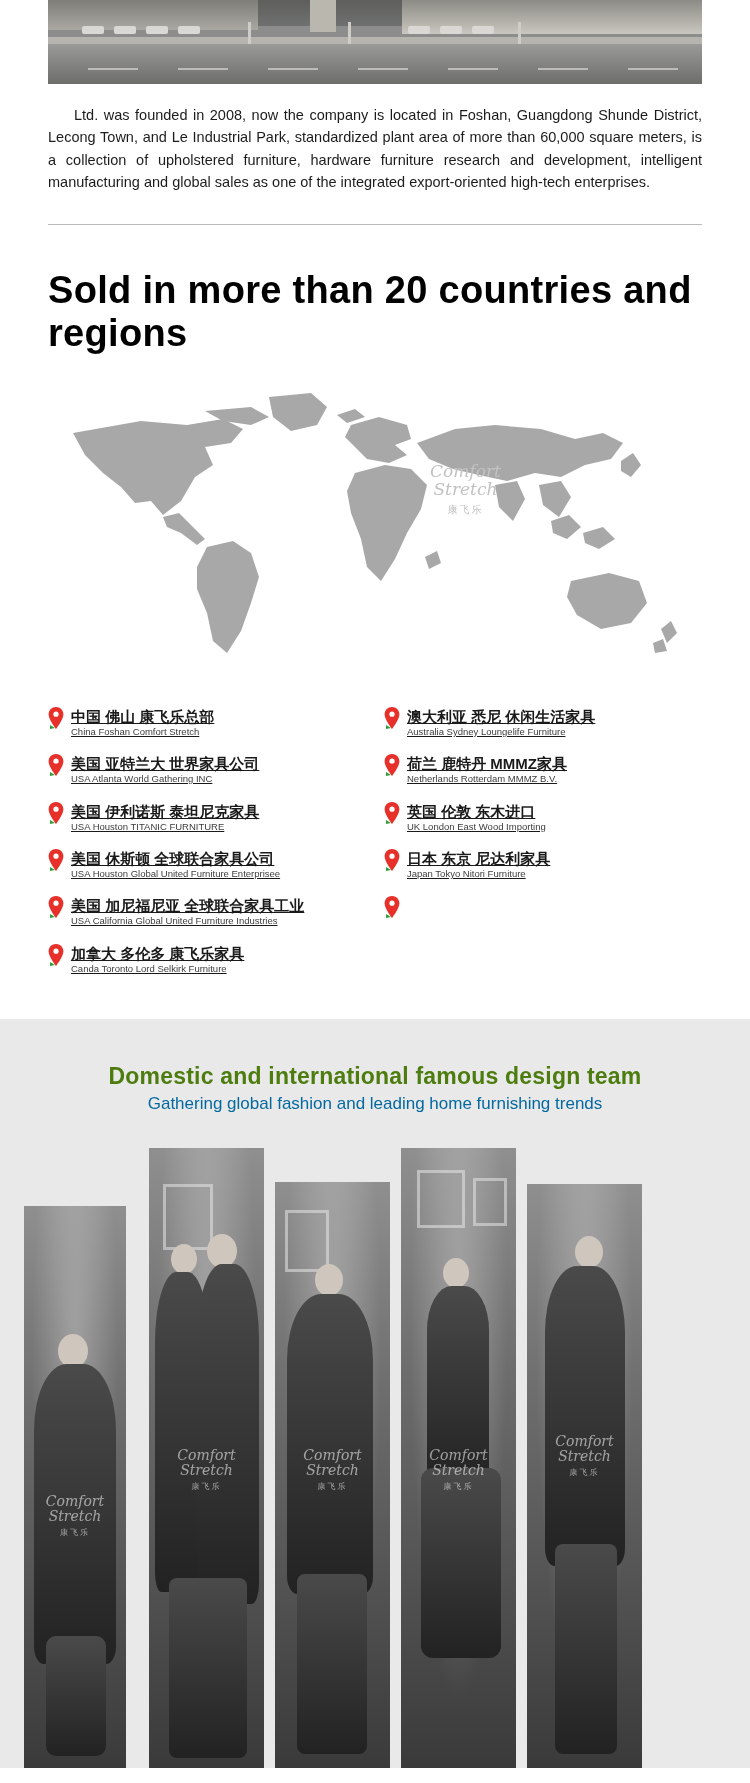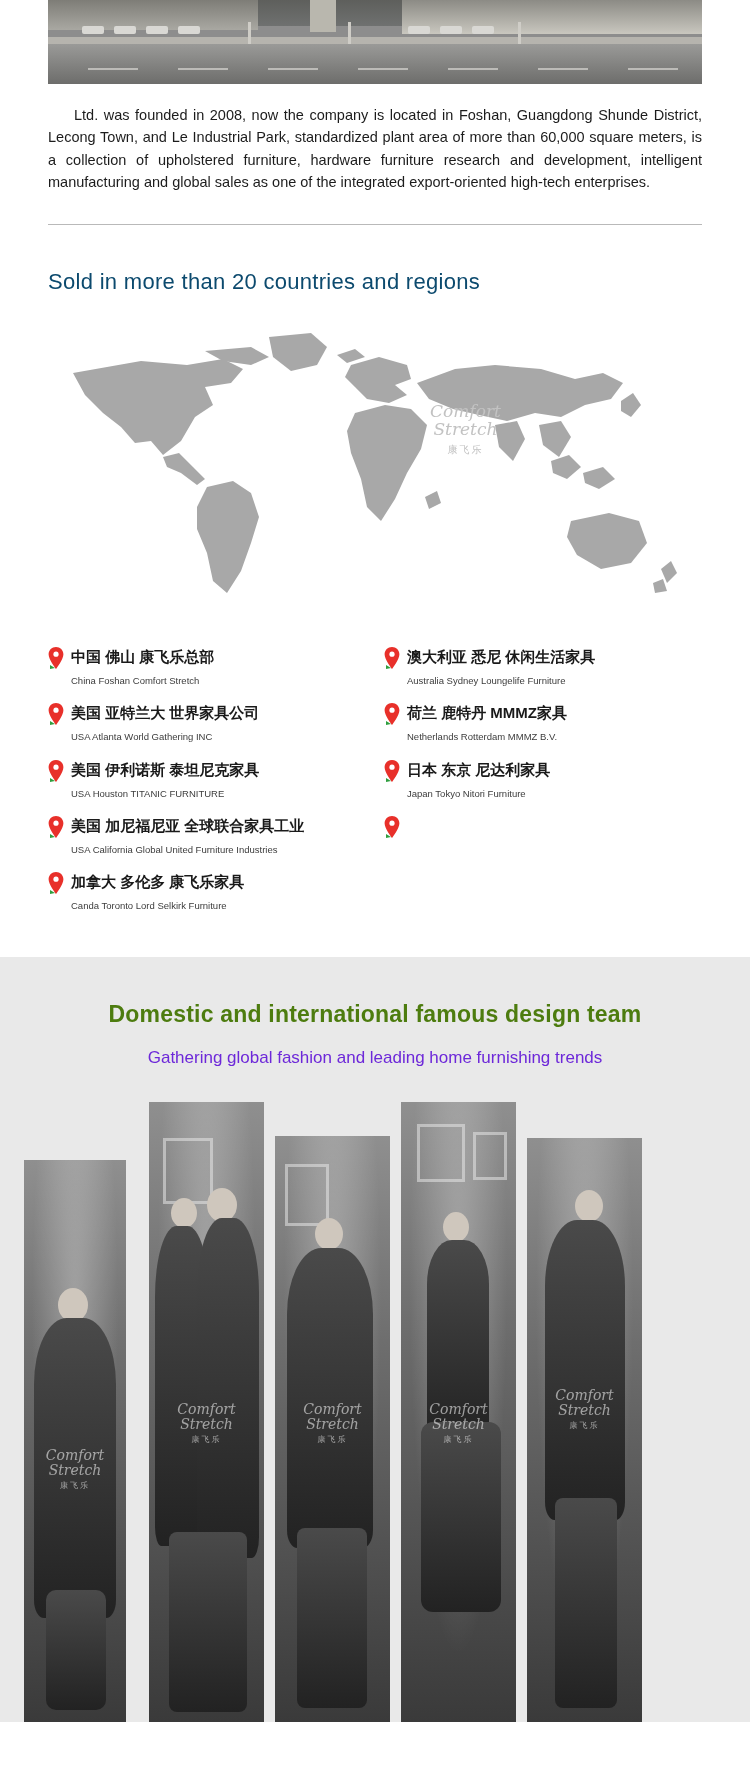--- a/index.html
+++ b/index.html
@@ -70,24 +70,24 @@
   .intro .indent { display: inline-block; width: 26px; }
 
   .divider {
     margin: 30px 48px 0 48px;
     border-top: 1px solid #b9b9b9;
   }
 
   
   .h-main {
     margin: 44px 48px 0 48px;
-    font-size: 22px;
-    font-weight: normal;
+    font-size: 38px;
+    font-weight: bold;
     letter-spacing: .3px;
-    color: #0c4a6e;
+    color: #000000;
   }
   .h-sub {
     margin: 22px 0 0 0;
     text-align: center;
     font-size: 17px;
     font-weight: bold;
     color: #1a1a1a;
   }
 
   
@@ -119,52 +119,52 @@
     align-items: flex-start;
     margin-bottom: 17px;
   }
   .pin {
     flex: 0 0 auto;
     width: 16px; height: 22px;
     position: relative;
     margin-right: 7px;
   }
   .pin svg { display:block; }
-  .partner .txt { padding-top: 1px; }
+  .partner .txt { padding-top: 1px; text-decoration: underline; }
   .partner .cn {
     font-size: 15px;
     font-weight: bold;
     color: #1a1a1a;
     line-height: 1.2;
   }
   .partner .en {
     font-size: 9.5px;
     color: #3c3c3c;
-    margin-top: 9px;
+    margin-top: 0;
     line-height: 1.2;
   }
 
   
   .team {
     margin-top: 28px;
     background: #e9e9e9;
     padding: 44px 0 0 0;
   }
   .team .t1 {
     text-align: center;
     font-size: 23px;
     font-weight: bold;
     color: #4d7c0f;
     letter-spacing: .2px;
   }
   .team .t2 {
     text-align: center;
     font-size: 17px;
-    color: #6d28d9;
-    margin-top: 20px;
+    color: #0369a1;
+    margin-top: 4px;
   }
   .team-photos {
     margin-top: 34px;
     height: 620px;
     position: relative;
   }
   .photo {
     position: absolute;
     background: #9b9b9b;
     overflow: hidden;
@@ -319,20 +319,33 @@
               <circle cx="8" cy="7.2" r="2.6" fill="#fff"></circle>
               <path d="M2 18 l5 3 -5 1z" fill="#2f9e3f"></path>
             </svg>
         </span>
         <span class="txt">
           <span class="cn">美国 伊利诺斯 泰坦尼克家具</span>
           <span class="en" style="display:block">USA Houston TITANIC FURNITURE</span>
         </span>
       </div>
 
+      <div class="partner">
+        <span class="pin">
+          <svg width="16" height="22" viewBox="0 0 16 22">
+              <path d="M8 0C3.8 0 .6 3.2.6 7.3c0 5.2 6.4 13.3 7.4 14.7 1-1.4 7.4-9.5 7.4-14.7C15.4 3.2 12.2 0 8 0z" fill="#e8302a"></path>
+              <circle cx="8" cy="7.2" r="2.6" fill="#fff"></circle>
+              <path d="M2 18 l5 3 -5 1z" fill="#2f9e3f"></path>
+            </svg>
+        </span>
+        <span class="txt">
+          <span class="cn">美国 休斯顿 全球联合家具公司</span>
+          <span class="en" style="display:block">USA Houston Global United Furniture Enterprisee</span>
+        </span>
+      </div>
 
       <div class="partner">
         <span class="pin">
           <svg width="16" height="22" viewBox="0 0 16 22">
               <path d="M8 0C3.8 0 .6 3.2.6 7.3c0 5.2 6.4 13.3 7.4 14.7 1-1.4 7.4-9.5 7.4-14.7C15.4 3.2 12.2 0 8 0z" fill="#e8302a"></path>
               <circle cx="8" cy="7.2" r="2.6" fill="#fff"></circle>
               <path d="M2 18 l5 3 -5 1z" fill="#2f9e3f"></path>
             </svg>
         </span>
         <span class="txt">
@@ -380,20 +393,33 @@
               <circle cx="8" cy="7.2" r="2.6" fill="#fff"></circle>
               <path d="M2 18 l5 3 -5 1z" fill="#2f9e3f"></path>
             </svg>
         </span>
         <span class="txt">
           <span class="cn">荷兰 鹿特丹 MMMZ家具</span>
           <span class="en" style="display:block">Netherlands Rotterdam MMMZ B.V.</span>
         </span>
       </div>
 
+      <div class="partner">
+        <span class="pin">
+          <svg width="16" height="22" viewBox="0 0 16 22">
+              <path d="M8 0C3.8 0 .6 3.2.6 7.3c0 5.2 6.4 13.3 7.4 14.7 1-1.4 7.4-9.5 7.4-14.7C15.4 3.2 12.2 0 8 0z" fill="#e8302a"></path>
+              <circle cx="8" cy="7.2" r="2.6" fill="#fff"></circle>
+              <path d="M2 18 l5 3 -5 1z" fill="#2f9e3f"></path>
+            </svg>
+        </span>
+        <span class="txt">
+          <span class="cn">英国 伦敦 东木进口</span>
+          <span class="en" style="display:block">UK London East Wood Importing</span>
+        </span>
+      </div>
 
       <div class="partner">
         <span class="pin">
           <svg width="16" height="22" viewBox="0 0 16 22">
               <path d="M8 0C3.8 0 .6 3.2.6 7.3c0 5.2 6.4 13.3 7.4 14.7 1-1.4 7.4-9.5 7.4-14.7C15.4 3.2 12.2 0 8 0z" fill="#e8302a"></path>
               <circle cx="8" cy="7.2" r="2.6" fill="#fff"></circle>
               <path d="M2 18 l5 3 -5 1z" fill="#2f9e3f"></path>
             </svg>
         </span>
         <span class="txt">

